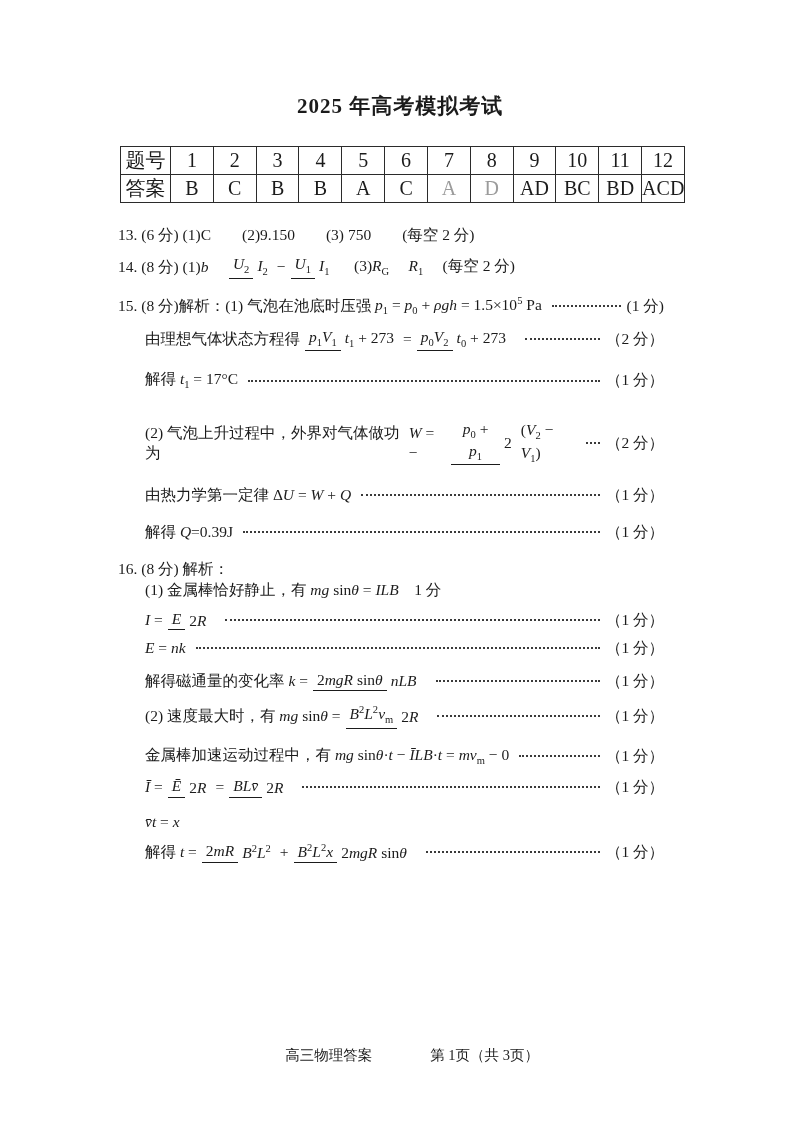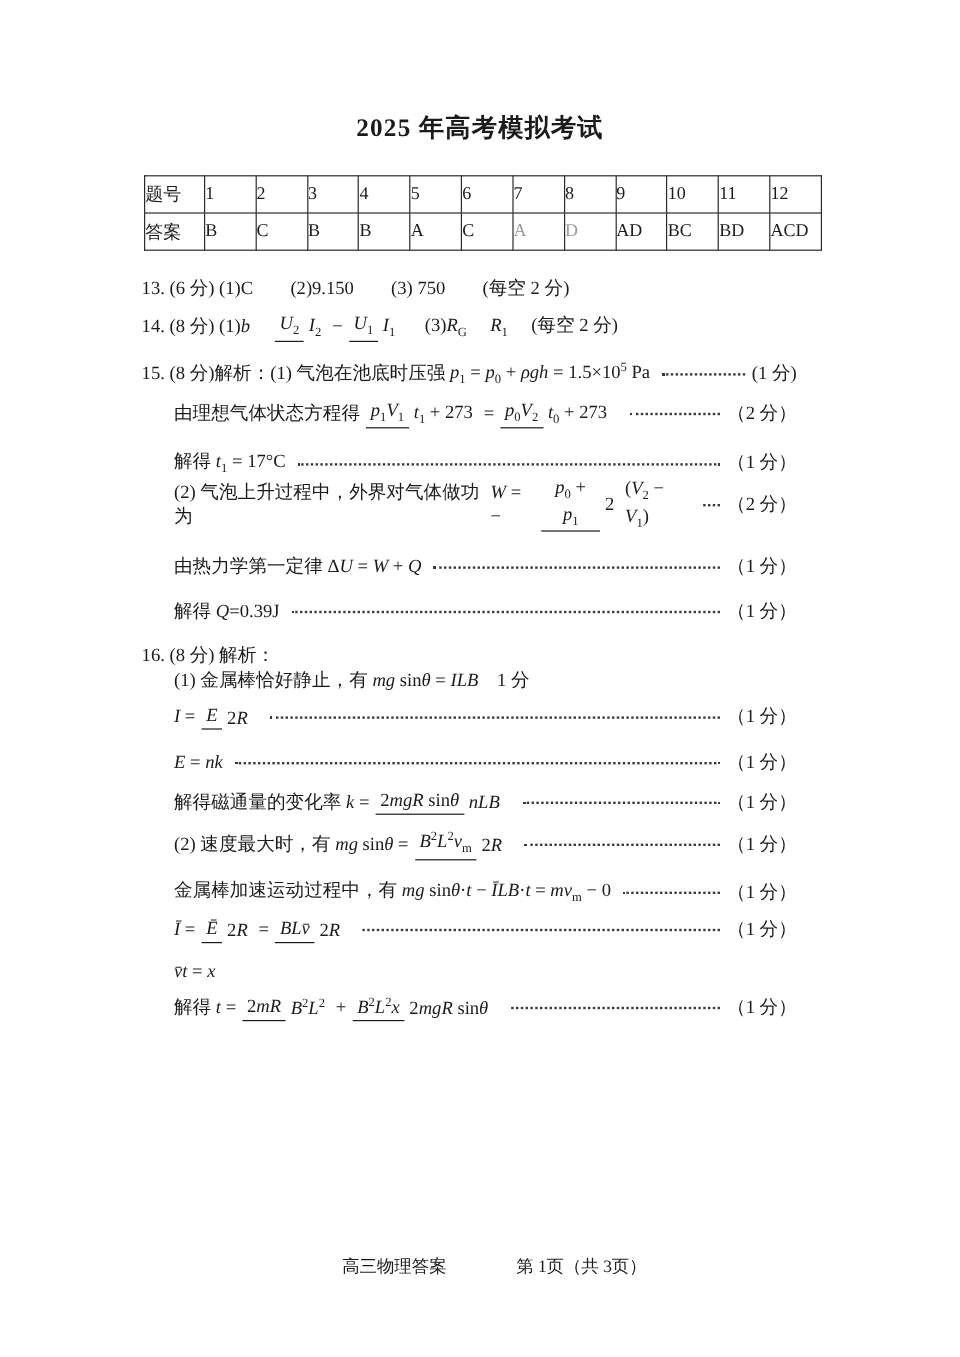--- a/index.html
+++ b/index.html
@@ -10,22 +10,22 @@
     background:var(--bg); color:var(--ink);
     font-family:"Liberation Serif","DejaVu Serif",serif;
     overflow:hidden;
   }
   .h1 { margin:0; padding-top:92px; text-align:center;
         font-size:21px; font-weight:bold; letter-spacing:1px; }
   .h2 { margin:12px 0 0; text-align:center; font-size:31px; font-weight:900;
         font-family:"Liberation Sans","DejaVu Sans",sans-serif; letter-spacing:2px; }
   table.ans { border-collapse:collapse; table-layout:fixed;
         width:565px; margin:26px 0 0 120px; }
-  table.ans td { border:1.6px solid var(--rule); height:31px; padding:0;
-        text-align:left; vertical-align:middle; font-size:15px; }
+  table.ans td { border:1.6px solid var(--rule); height:20px; padding:0;
+        text-align:center; vertical-align:middle; font-size:20px; }
   table.ans td.hd { width:50px; }
   table.ans td.faded { color:var(--faded); }
   .content { margin:22px 0 0 118px; width:546px; font-size:15.5px; line-height:1.3; }
   .line { display:flex; align-items:center; margin-top:15px; }
   .line.tall { margin-top:10px; }
   .ind { margin-left:27px; }
   .txt { white-space:pre-wrap; }
   .dots { flex:1 1 auto; min-width:14px; height:0;
           border-bottom:2.2px dotted #3a3a3a; margin:0 6px 0 10px; }
   .score { white-space:nowrap; }
@@ -120,21 +120,21 @@
       <span class="dots"></span>
       <span class="score">（2 分）</span>
     </div>
 
     <div class="line ind" style="margin-top:18px">
       <span class="txt">解得 <i>t</i><sub>1</sub> = 17°C</span>
       <span class="dots"></span>
       <span class="score">（1 分）</span>
     </div>
 
-    <div class="line tall ind" style="margin-top:0">
+    <div class="line tall ind" style="margin-top:28px">
       <span class="txt">(2) 气泡上升过程中，外界对气体做功为</span>
       <span class="txt"><i>W</i> = −</span>
       <span class="frac">
           <span class="fn"><i>p</i><sub>0</sub> + <i>p</i><sub>1</sub></span>
           <span class="fd">2</span>
         </span>
       <span class="txt">(<i>V</i><sub>2</sub> − <i>V</i><sub>1</sub>)</span>
       <span class="dots"></span>
       <span class="score">（2 分）</span>
     </div>
@@ -163,21 +163,21 @@
     <div class="line tall ind">
       <span class="txt"><i>I</i> =</span>
       <span class="frac">
           <span class="fn"><i>E</i></span>
           <span class="fd">2<i>R</i></span>
         </span>
       <span class="dots"></span>
       <span class="score">（1 分）</span>
     </div>
 
-    <div class="line ind" style="margin-top:18px">
+    <div class="line ind" style="margin-top:8px">
       <span class="txt"><i>E</i> = <i>nk</i></span>
       <span class="dots"></span>
       <span class="score">（1 分）</span>
     </div>
 
     <div class="line tall ind" style="margin-top:12px">
       <span class="txt">解得磁通量的变化率 <i>k</i> =</span>
       <span class="frac">
           <span class="fn">2<i>mgR</i> sin<i>θ</i></span>
           <span class="fd"><i>nLB</i></span>

